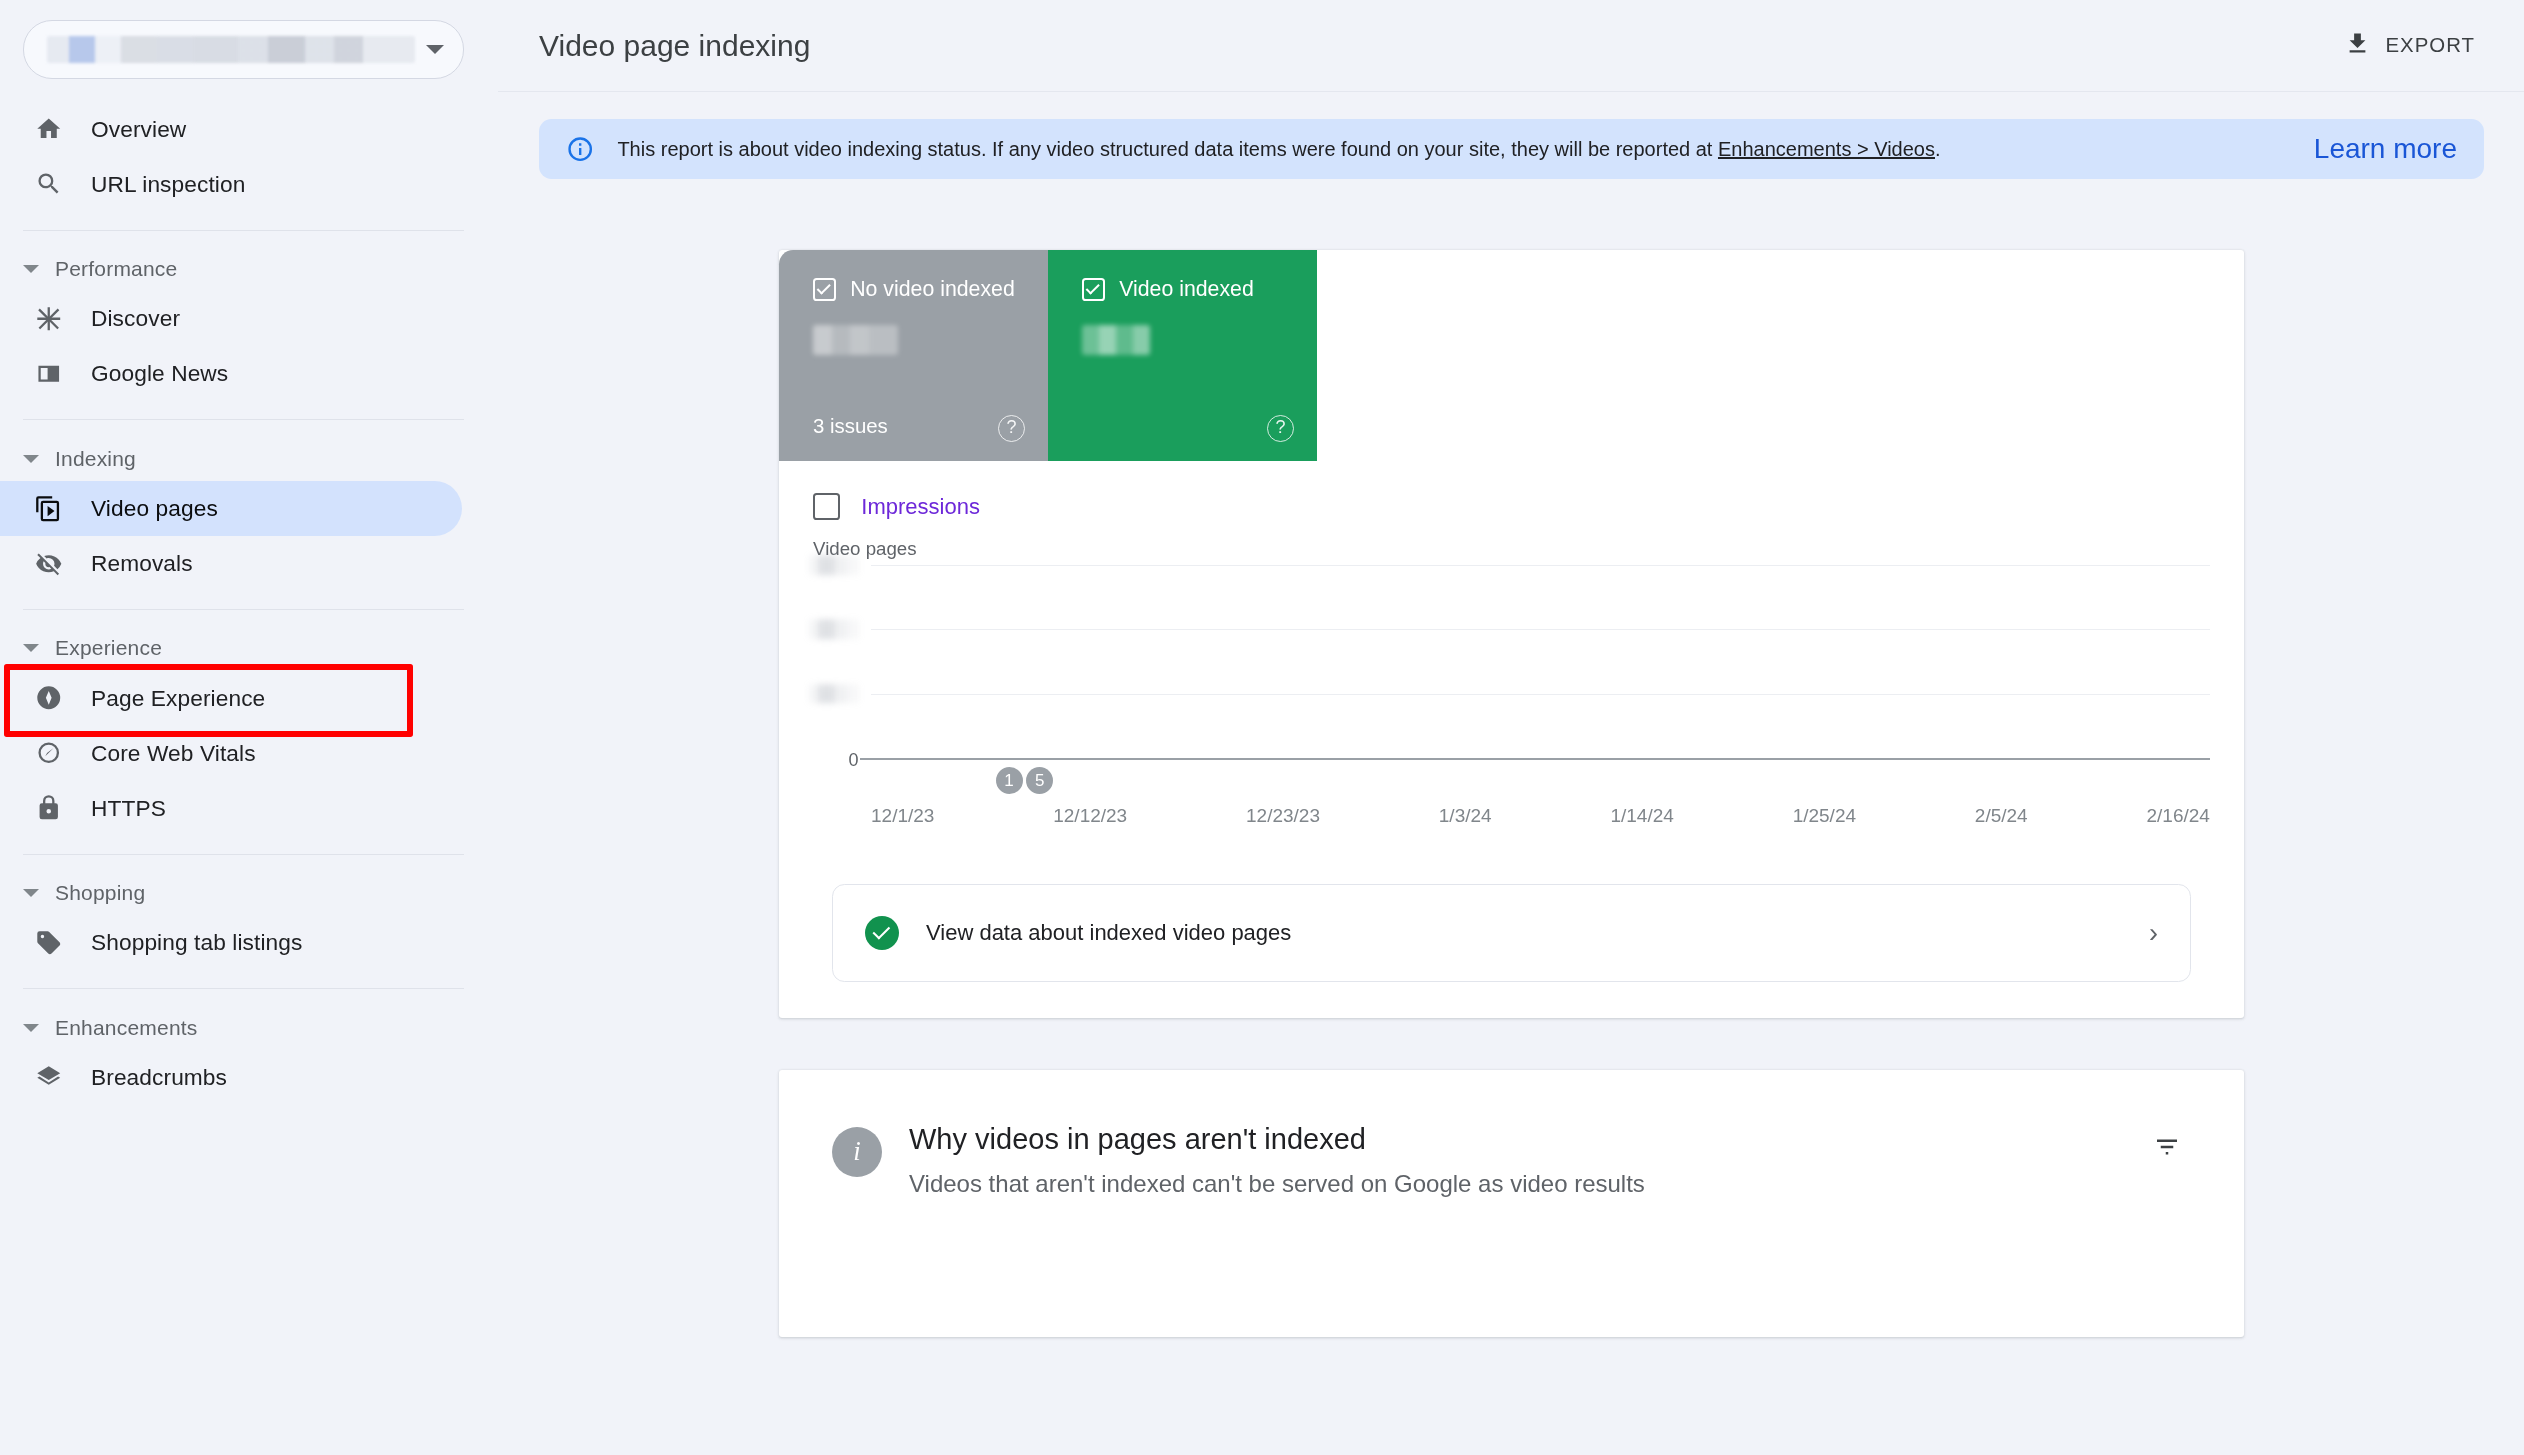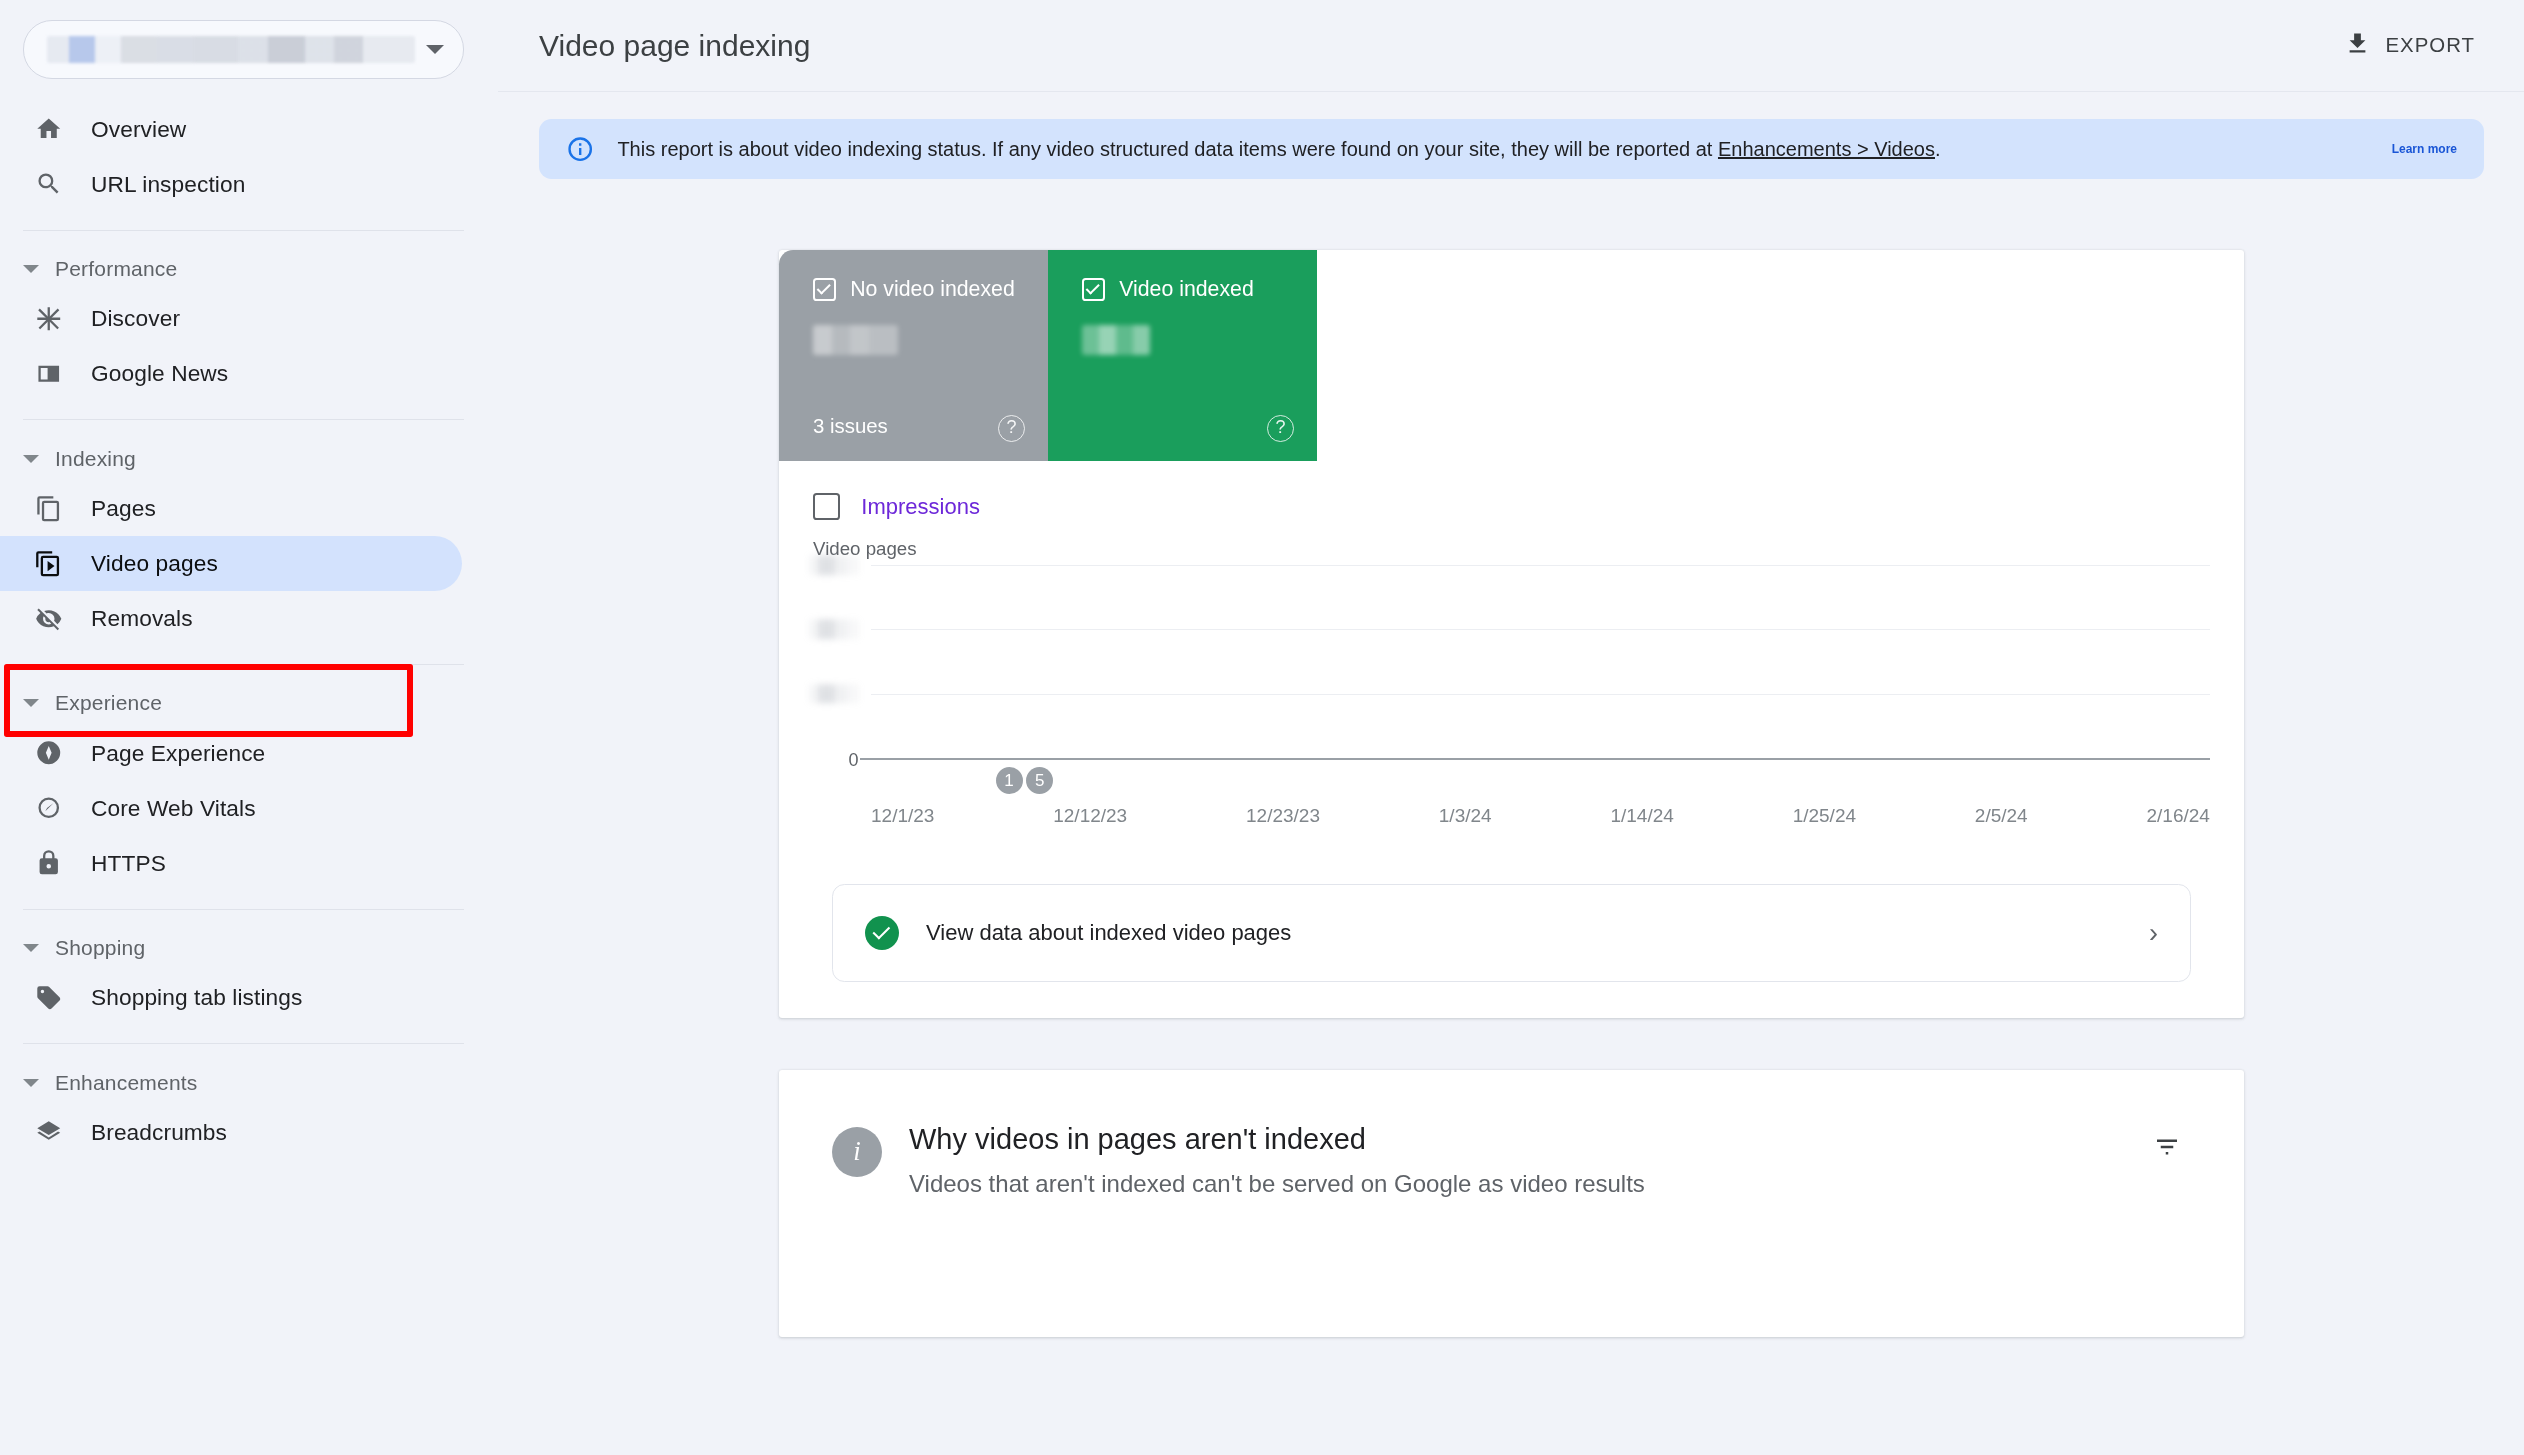--- a/index.html
+++ b/index.html
@@ -103,22 +103,22 @@
 
   .banner {
     background: #d3e3fd; border-radius: 12.4px; height: 60px;
     display: flex; align-items: center; padding: 0 27px 0 27px;
   }
   .banner .info-ic { width: 28.4px; height: 28.4px; margin-right: 23px; flex-shrink: 0; }
   .banner .info-ic svg { width: 28.4px; height: 28.4px; fill: #1a73e8; }
   .banner-text { font-size: 20px; color: #202124; line-height: 1.3; }
   .banner-text u { text-decoration: underline; }
   .banner .learn {
-    margin-left: auto; font-size: 12px; color: #1a56d6;
-    cursor: pointer; white-space: nowrap; padding-left: 27px; font-weight: bold;
+    margin-left: auto; font-size: 28px; color: #1a56d6;
+    cursor: pointer; white-space: nowrap; padding-left: 27px;
   }
 
   .card {
     background: #ffffff; border-radius: 3px;
     box-shadow: 0 0.9px 1.8px rgba(60,64,67,.12), 0 0.9px 2.7px 0.9px rgba(60,64,67,.07);
   }
 
   
   .chart-card { margin: 71px 240px 0 240px; padding-bottom: 36px; position: relative; }
 
@@ -304,28 +304,20 @@
         <span class="nav-label">Google News</span>
       </div>
 
       <div class="nav-divider"></div>
 
       <div class="section-head">
         <span class="section-caret"></span>
         <span class="section-title">Indexing</span>
       </div>
 
-      <div class="nav-item">
-        <span class="ic">
-          <svg viewBox="0 0 24 24">
-              <path d="M16 1H4a2 2 0 0 0-2 2v14h2V3h12zm3 4H8a2 2 0 0 0-2 2v14a2 2 0 0 0 2 2h11a2 2 0 0 0 2-2V7a2 2 0 0 0-2-2m0 16H8V7h11z"></path>
-            </svg>
-        </span>
-        <span class="nav-label">Pages</span>
-      </div>
 
       <div class="nav-item active">
         <span class="ic">
           <svg viewBox="0 0 24 24">
               <path d="M15 1H3a2 2 0 0 0-2 2v12h2V3h12zm4 4H7a2 2 0 0 0-2 2v14a2 2 0 0 0 2 2h12a2 2 0 0 0 2-2V7a2 2 0 0 0-2-2m0 16H7V7h12zm-8-2.5 6-4.5-6-4.5z"></path>
             </svg>
         </span>
         <span class="nav-label">Video pages</span>
       </div>
 

